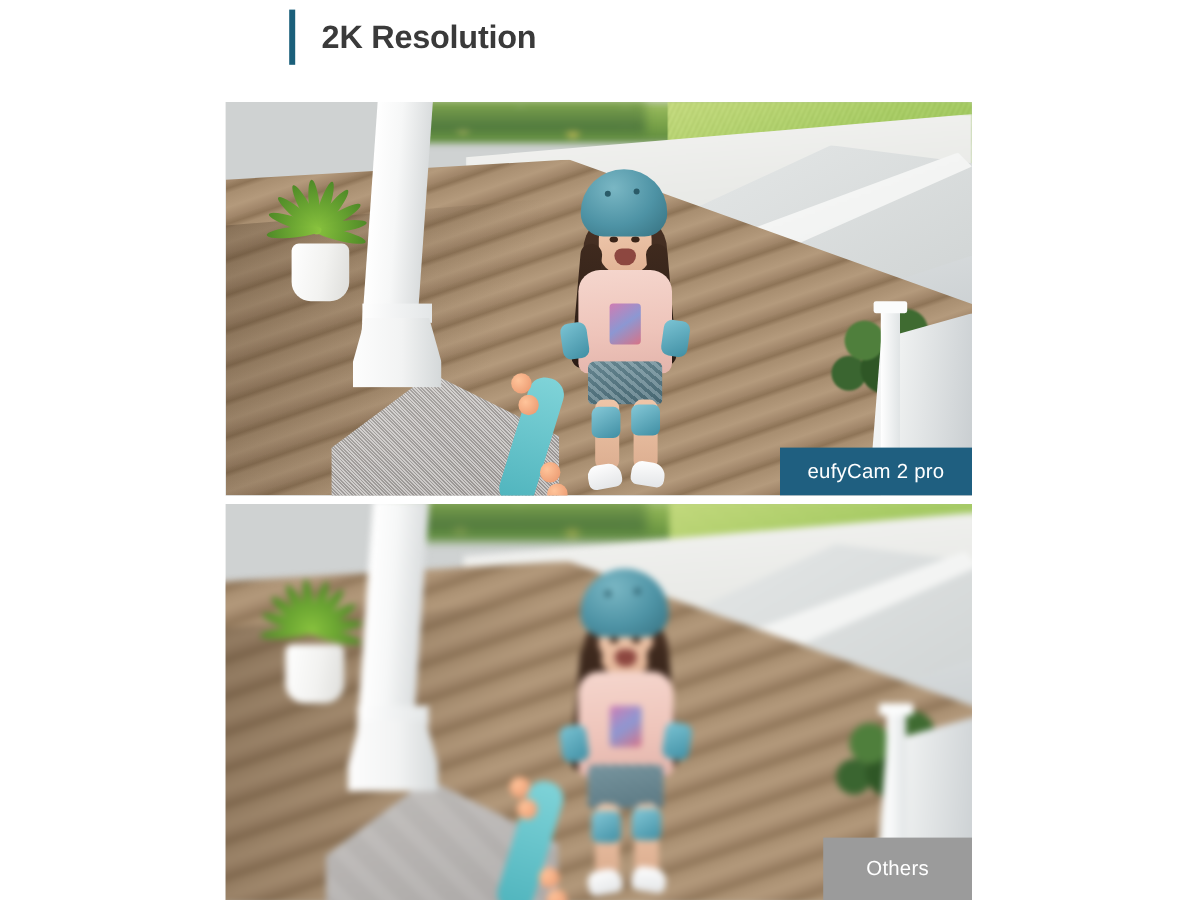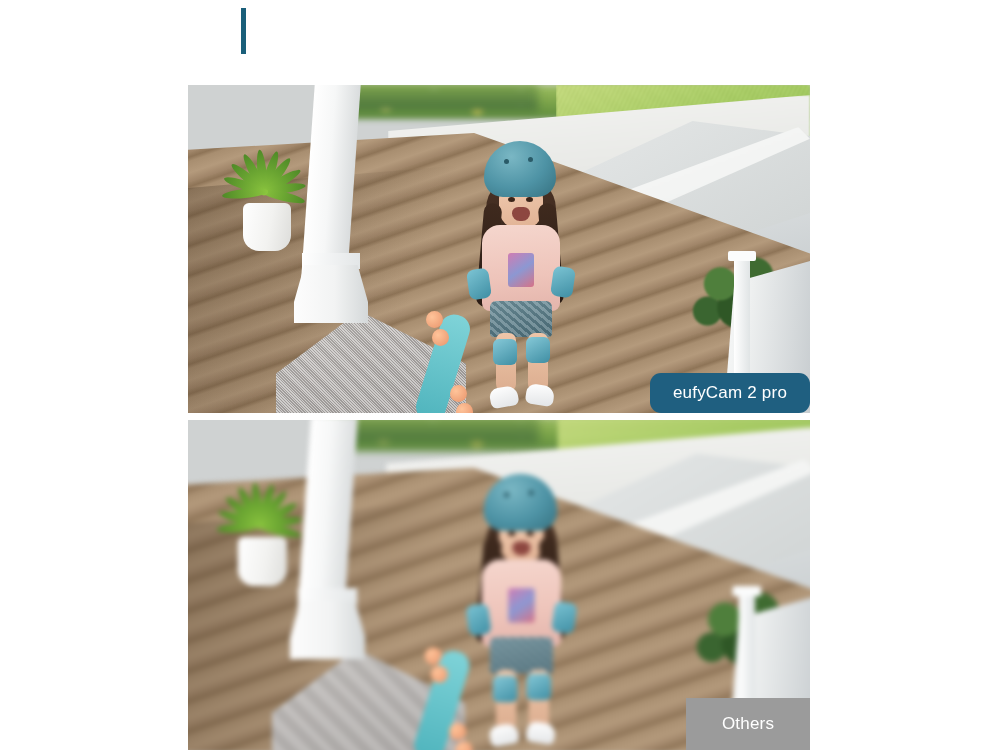--- a/index.html
+++ b/index.html
@@ -383,20 +383,21 @@
     width: 124px;
     height: 52px;
     background: #9b9b9b;
   }
 </style>
 </head>
 <body>
 
 <div class="header">
   <div class="accent-bar" style="background: rgb(26, 95, 122);"></div>
+  <div class="page-title">2K Resolution</div>
 </div>
 
 <div class="panel panel-top">
   <div class="scene">
 
     <div class="garden"></div>
     <div class="hedge"></div>
     <div class="lawn"></div>
     <div class="sidewalk-far"></div>
     <div class="walkway"></div>
@@ -458,21 +459,21 @@
       <div class="leg-l"></div>
       <div class="leg-r"></div>
       <div class="knee-l"></div>
       <div class="knee-r"></div>
       <div class="shoe-l"></div>
       <div class="shoe-r"></div>
     </div>
 
   </div>
 
-  <div class="badge badge-eufy" style="background: rgb(31, 95, 128); border-radius: 11px;">eufyCam 2 pro</div>
+  <div class="badge badge-eufy" style="background: rgb(31, 95, 128);">eufyCam 2 pro</div>
 </div>
 
 <div class="panel panel-bottom">
   <div class="scene">
 
     <div class="garden"></div>
     <div class="hedge"></div>
     <div class="lawn"></div>
     <div class="sidewalk-far"></div>
     <div class="walkway"></div>

